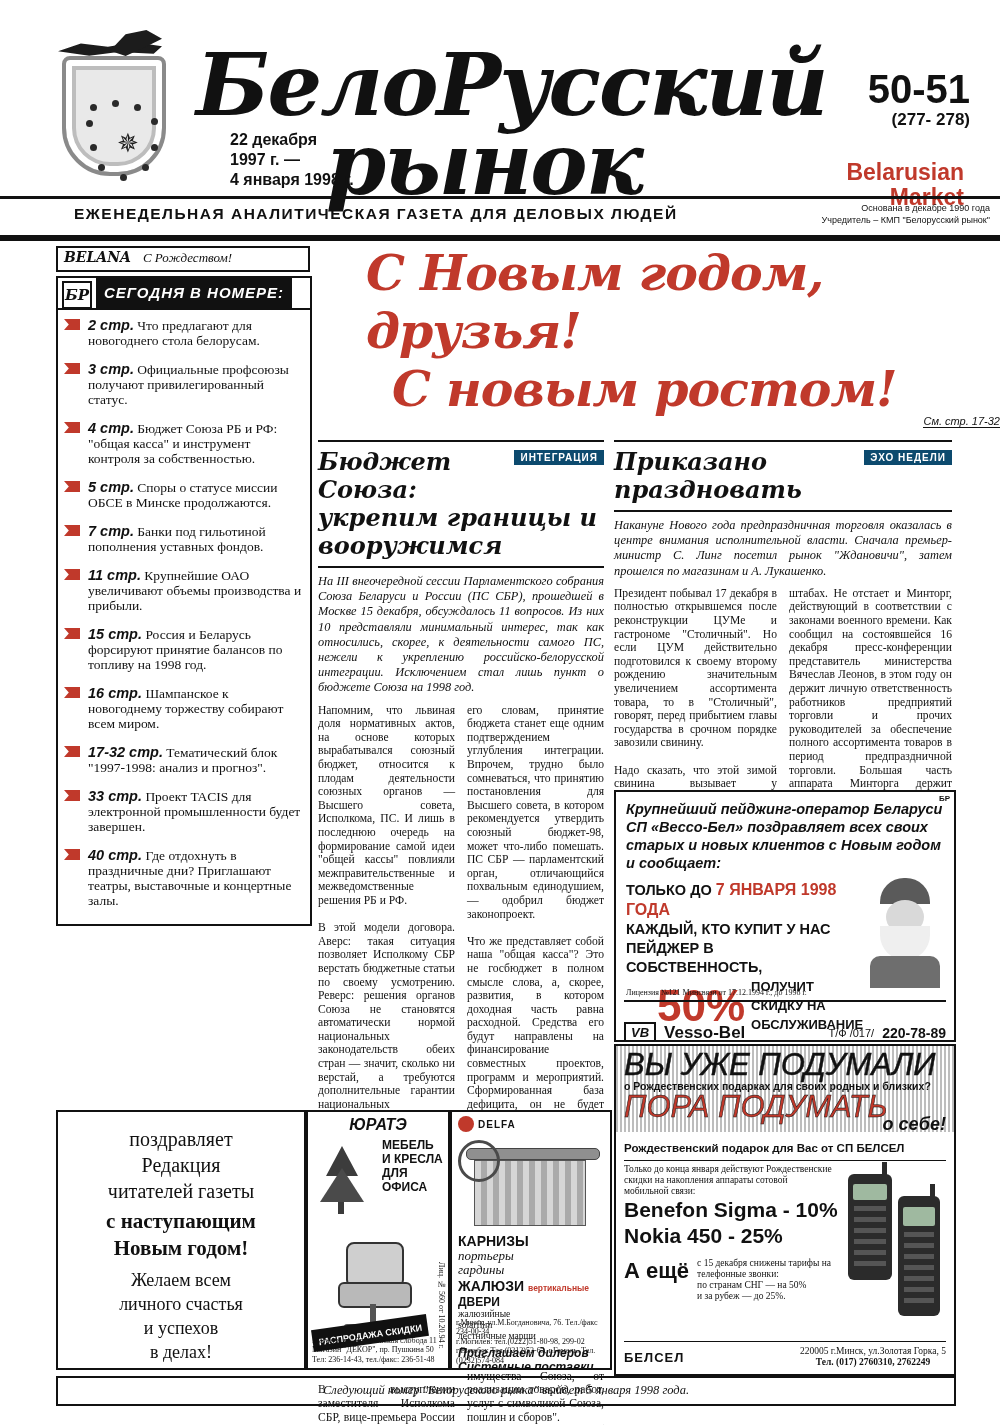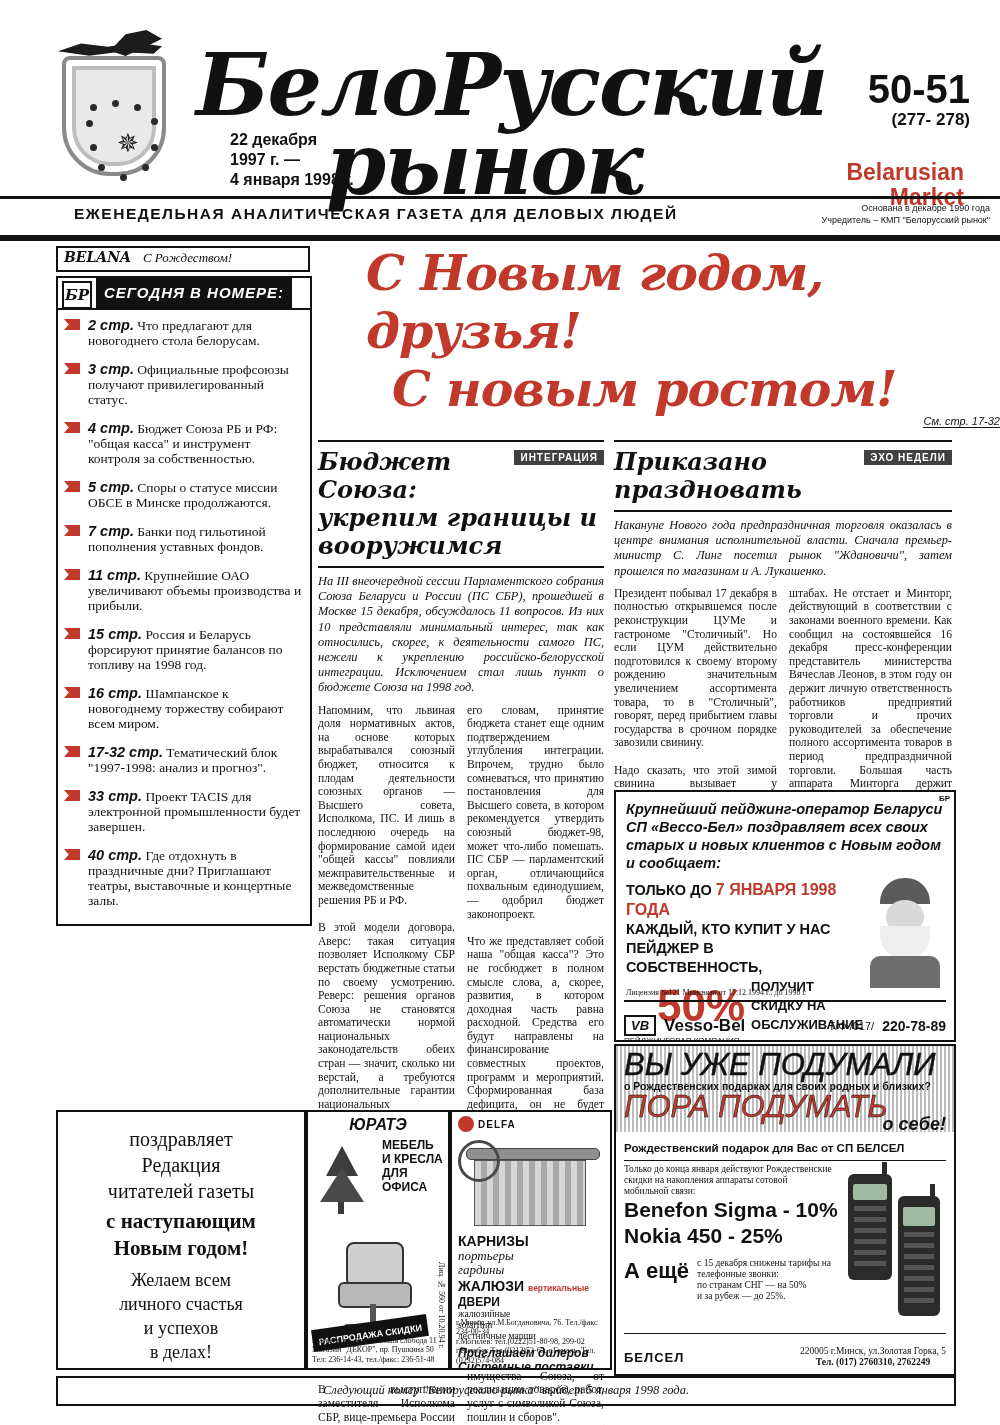--- a/index.html
+++ b/index.html
@@ -62,21 +62,21 @@
   .ny h1{margin:0;font-family:"DejaVu Serif",serif;font-style:italic;font-weight:bold;color:#c0392b;
      font-size:49px;line-height:58px;letter-spacing:-1px;}
   .ny h1.l2{margin-left:26px;}
   .ny .seepage{position:absolute;right:0;bottom:6px;font-family:"Liberation Sans",sans-serif;font-style:italic;
      font-size:11px;color:#111;border-bottom:1px solid #111;}
 
   
   .art{position:absolute;}
   .rule{border-top:2px solid #111;}
   .art-h{font-family:"DejaVu Serif",serif;font-style:italic;font-weight:bold;font-size:24px;line-height:28px;color:#111;margin:6px 0 4px 0;}
-  .rubric{float:right;background:#404040;color:#fff;font-family:"Liberation Sans",sans-serif;font-weight:bold;
+  .rubric{float:right;background:#0c4a6e;color:#fff;font-family:"Liberation Sans",sans-serif;font-weight:bold;
      font-size:10px;letter-spacing:1px;padding:2px 6px;margin-top:8px;}
   .lead{font-family:"Liberation Serif",serif;font-style:italic;font-size:12.4px;line-height:15.2px;text-align:justify;}
   .body1{font-size:11.6px;line-height:13.6px;text-align:justify;}
   .endnote{font-style:italic;}
 
   
   .ad{position:absolute;border:2px solid #111;background:#fff;overflow:hidden;}
   .ad-vesso-title{font-family:"Liberation Sans",sans-serif;font-weight:bold;font-style:italic;font-size:14.5px;line-height:18px;}
   .ad-vesso-mid{font-family:"Liberation Sans",sans-serif;font-weight:bold;font-size:14.5px;line-height:19px;}
   .ad-50{font-family:"Liberation Sans",sans-serif;font-weight:bold;font-size:44px;line-height:42px;margin-left:31px;}
@@ -247,21 +247,21 @@
       <div class="ad-vesso-mid"><span>ТОЛЬКО ДО</span> <span class="red" style="font-size:16px;">7 ЯНВАРЯ 1998  ГОДА</span></div>
       <div class="ad-vesso-mid">КАЖДЫЙ, КТО КУПИТ У НАС ПЕЙДЖЕР В СОБСТВЕННОСТЬ,</div>
       <div style="display:flex;align-items:center;gap:6px;">
         <div class="ad-50 red">50%</div>
         <div class="ad-vesso-mid" style="font-size:13px;">ПОЛУЧИТ СКИДКУ НА ОБСЛУЖИВАНИЕ</div>
       </div>
     </div>
 
     <div class="xs" style="position:absolute;left:10px;top:196px;">Лицензия №121 Минсвязи от 17.12.1994 г., до 1998 г.</div>
 
-    <div style="position:absolute;left:8px;top:208px;right:8px;border-top:2px solid #111;padding-top:13px;">
+    <div style="position:absolute;left:8px;top:208px;right:8px;border-top:2px solid #111;padding-top:20px;">
       <div style="display:flex;align-items:center;gap:8px;">
         <span class="vesso-logo">VB</span>
         <span class="sans b" style="font-size:17px;">Vesso-Bel</span>
         <span class="sans" style="font-size:11px;margin-left:auto;">Т/Ф /017/</span>
         <span class="sans b" style="font-size:14px;">220-78-89</span>
       </div>
       <div class="xs sans">ПЕЙДЖИНГОВАЯ КОМПАНИЯ</div>
       <div class="sm sans b" style="background:#111;color:#fff;display:inline-block;padding:1px 4px;margin-top:2px;">Минск, ул. Мельникайте, 2, 7-й этаж</div>
     </div>
   </div>
@@ -291,21 +291,21 @@
       <div class="ant"></div>
         <div class="scr"></div>
         <div class="keys"></div>
     </div>
     <div class="phone" style="left:282px;top:150px;width:42px;height:120px;">
       <div class="ant"></div>
         <div class="scr"></div>
         <div class="keys"></div>
     </div>
 
-    <div style="position:absolute;left:8px;bottom:6px;right:8px;border-top:1px solid #111;padding-top:12px;display:flex;align-items:center;gap:8px;">
+    <div style="position:absolute;left:8px;bottom:6px;right:8px;border-top:1px solid #111;padding-top:4px;display:flex;align-items:center;gap:8px;">
       <span class="sans b" style="font-size:13px;letter-spacing:1px;">БЕЛСЕЛ</span>
       <span style="margin-left:auto;text-align:center;">
         <span class="sm" style="display:block;">220005 г.Минск, ул.Золотая Горка, 5</span>
         <span class="sm b" style="display:block;">Тел. (017) 2760310, 2762249</span>
       </span>
     </div>
   </div>
 
   <div class="ad" style="left:56px;top:1110px;width:246px;height:256px;">
     <div class="ctr" style="padding:14px 10px;">

